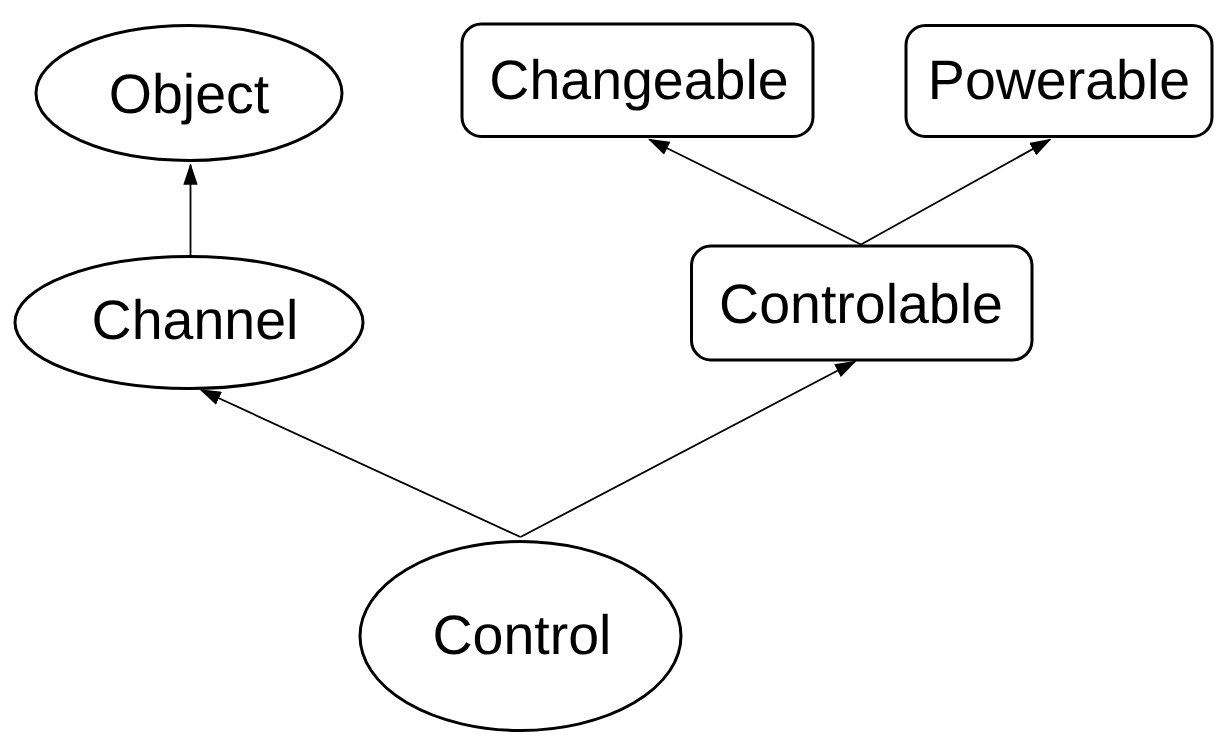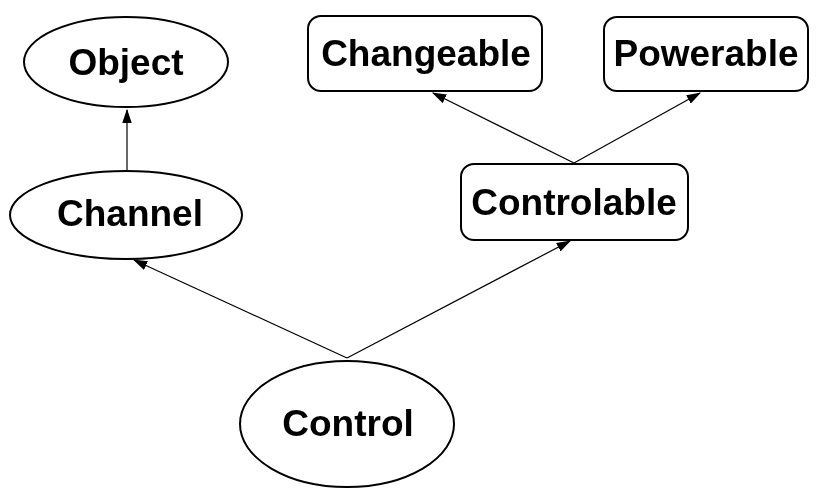--- a/index.html
+++ b/index.html
@@ -6,21 +6,20 @@
     margin: 0;
     padding: 0;
     background: #ffffff;
   }
   .canvas {
     position: relative;
     width: 820px;
     height: 491px;
     background: #ffffff;
     overflow: hidden;
-    font-weight: bold;
   }
   svg { display: block; }
   .node-label {
     font-family: "Liberation Sans", sans-serif;
     font-size: 37px;
     fill: #000000;
   }
   .shape {
     fill: #ffffff;
     stroke: #000000;

